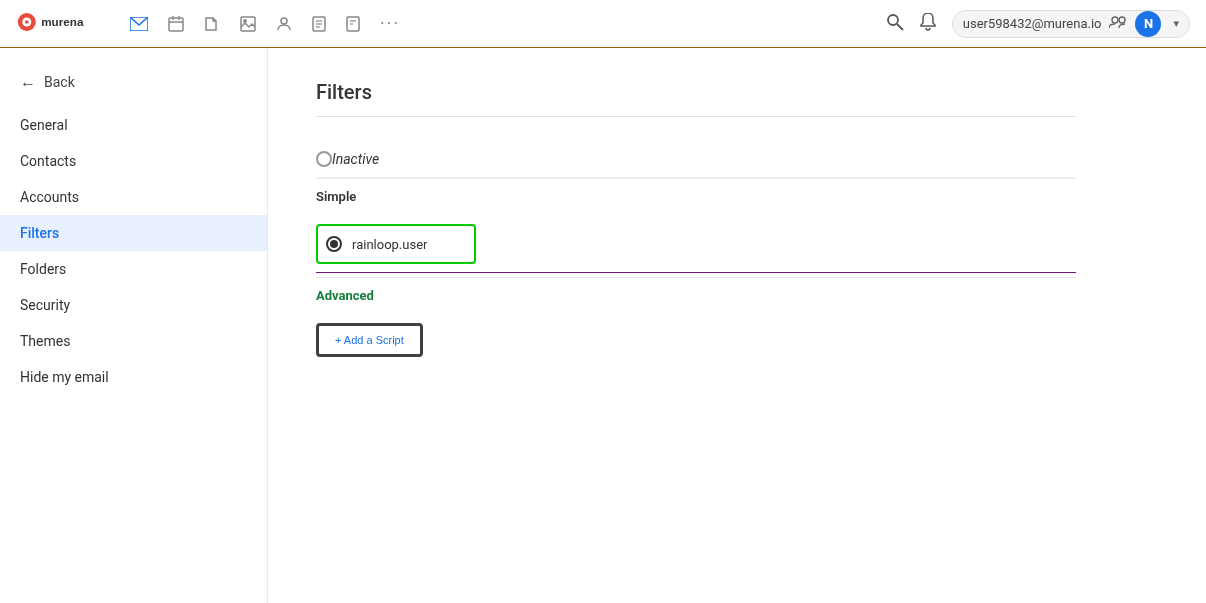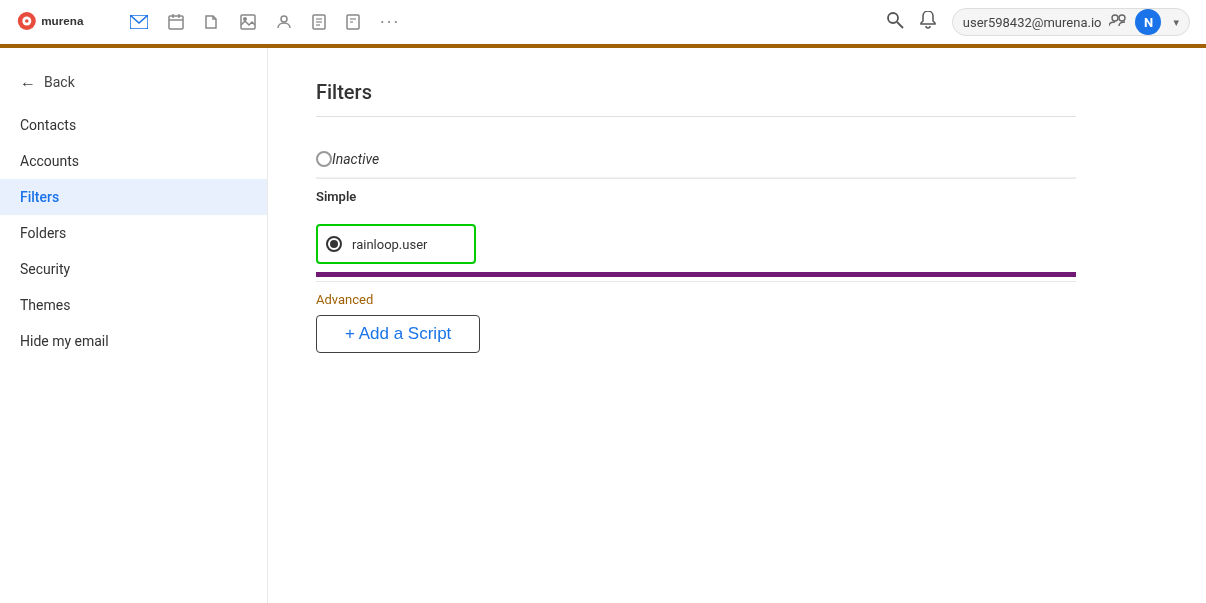--- a/index.html
+++ b/index.html
@@ -4,21 +4,21 @@
   <style>
     * { box-sizing: border-box; margin: 0; padding: 0; }
     body { font-family: -apple-system, BlinkMacSystemFont, 'Segoe UI', Roboto, sans-serif; background: #fff; color: #333; font-size: 14px; }
 
     
     .topbar {
       display: flex;
       align-items: center;
       height: 48px;
       padding: 0 16px;
-      border-bottom: 4px solid #a16207;
+      border-bottom: 1px solid #a16207;
       background: #fff;
     }
     .topbar-logo {
       margin-right: 24px;
     }
     .topbar-logo svg { width: 90px; height: 28px; }
     .topbar-icons {
       display: flex;
       align-items: center;
       gap: 20px;
@@ -173,36 +173,37 @@
       font-weight: 600;
       font-size: 13px;
       color: #333;
       margin-bottom: 12px;
     }
 
     .advanced-section {
       padding: 10px 0 4px;
     }
     .advanced-label {
-      font-weight: 400;
+      font-weight: 700;
       font-size: 13px;
-      color: #a16207;
+      color: #15803d;
+      margin-bottom: 12px;
     }
 
     .add-script-btn {
       display: inline-flex;
       align-items: center;
       gap: 6px;
-      border: 1px solid #404040;
+      border: 3px solid #404040;
       color: #1a73e8;
       background: #fff;
       border-radius: 4px;
-      padding: 8px 28px;
-      cursor: pointer;
-      font-size: 17px;
+      padding: 8px 16px;
+      cursor: pointer;
+      font-size: 11px;
       margin-top: 8px;
     }
 
     hr.section-hr {
       border: none;
       border-top: 1px solid #e8e8e8;
       margin: 0;
     }
   </style>
 </head>
@@ -301,20 +302,23 @@
 
 <div class="layout">
 
   <div class="sidebar">
     <div class="sidebar-back">
       <span class="sidebar-back-arrow">←</span>
       <span>Back</span>
     </div>
 
     <div class="sidebar-nav-item">
+      <span>General</span>
+    </div>
+    <div class="sidebar-nav-item">
       <span>Contacts</span>
     </div>
     <div class="sidebar-nav-item">
       <span>Accounts</span>
     </div>
     <div class="sidebar-nav-item active">
       <span>Filters</span>
     </div>
     <div class="sidebar-nav-item">
       <span>Folders</span>
@@ -337,21 +341,21 @@
 
       <div class="inactive-row">
         <div class="radio-outer"></div>
         <span>Inactive</span>
       </div>
       <hr class="section-hr">
 
       <div class="simple-section">
         <div class="simple-label">Simple</div>
 
-        <div style="padding: 8px 0; border-bottom: 5px solid #701a75;">
+        <div style="padding: 8px 0; border-bottom: 1px solid #701a75;">
           <div class="script-item-row">
             <div class="radio-outer selected">
               <div class="radio-inner"></div>
             </div>
             <span class="script-item-label">rainloop.user</span>
           </div>
         </div>
       </div>
 
       <hr class="section-hr">

